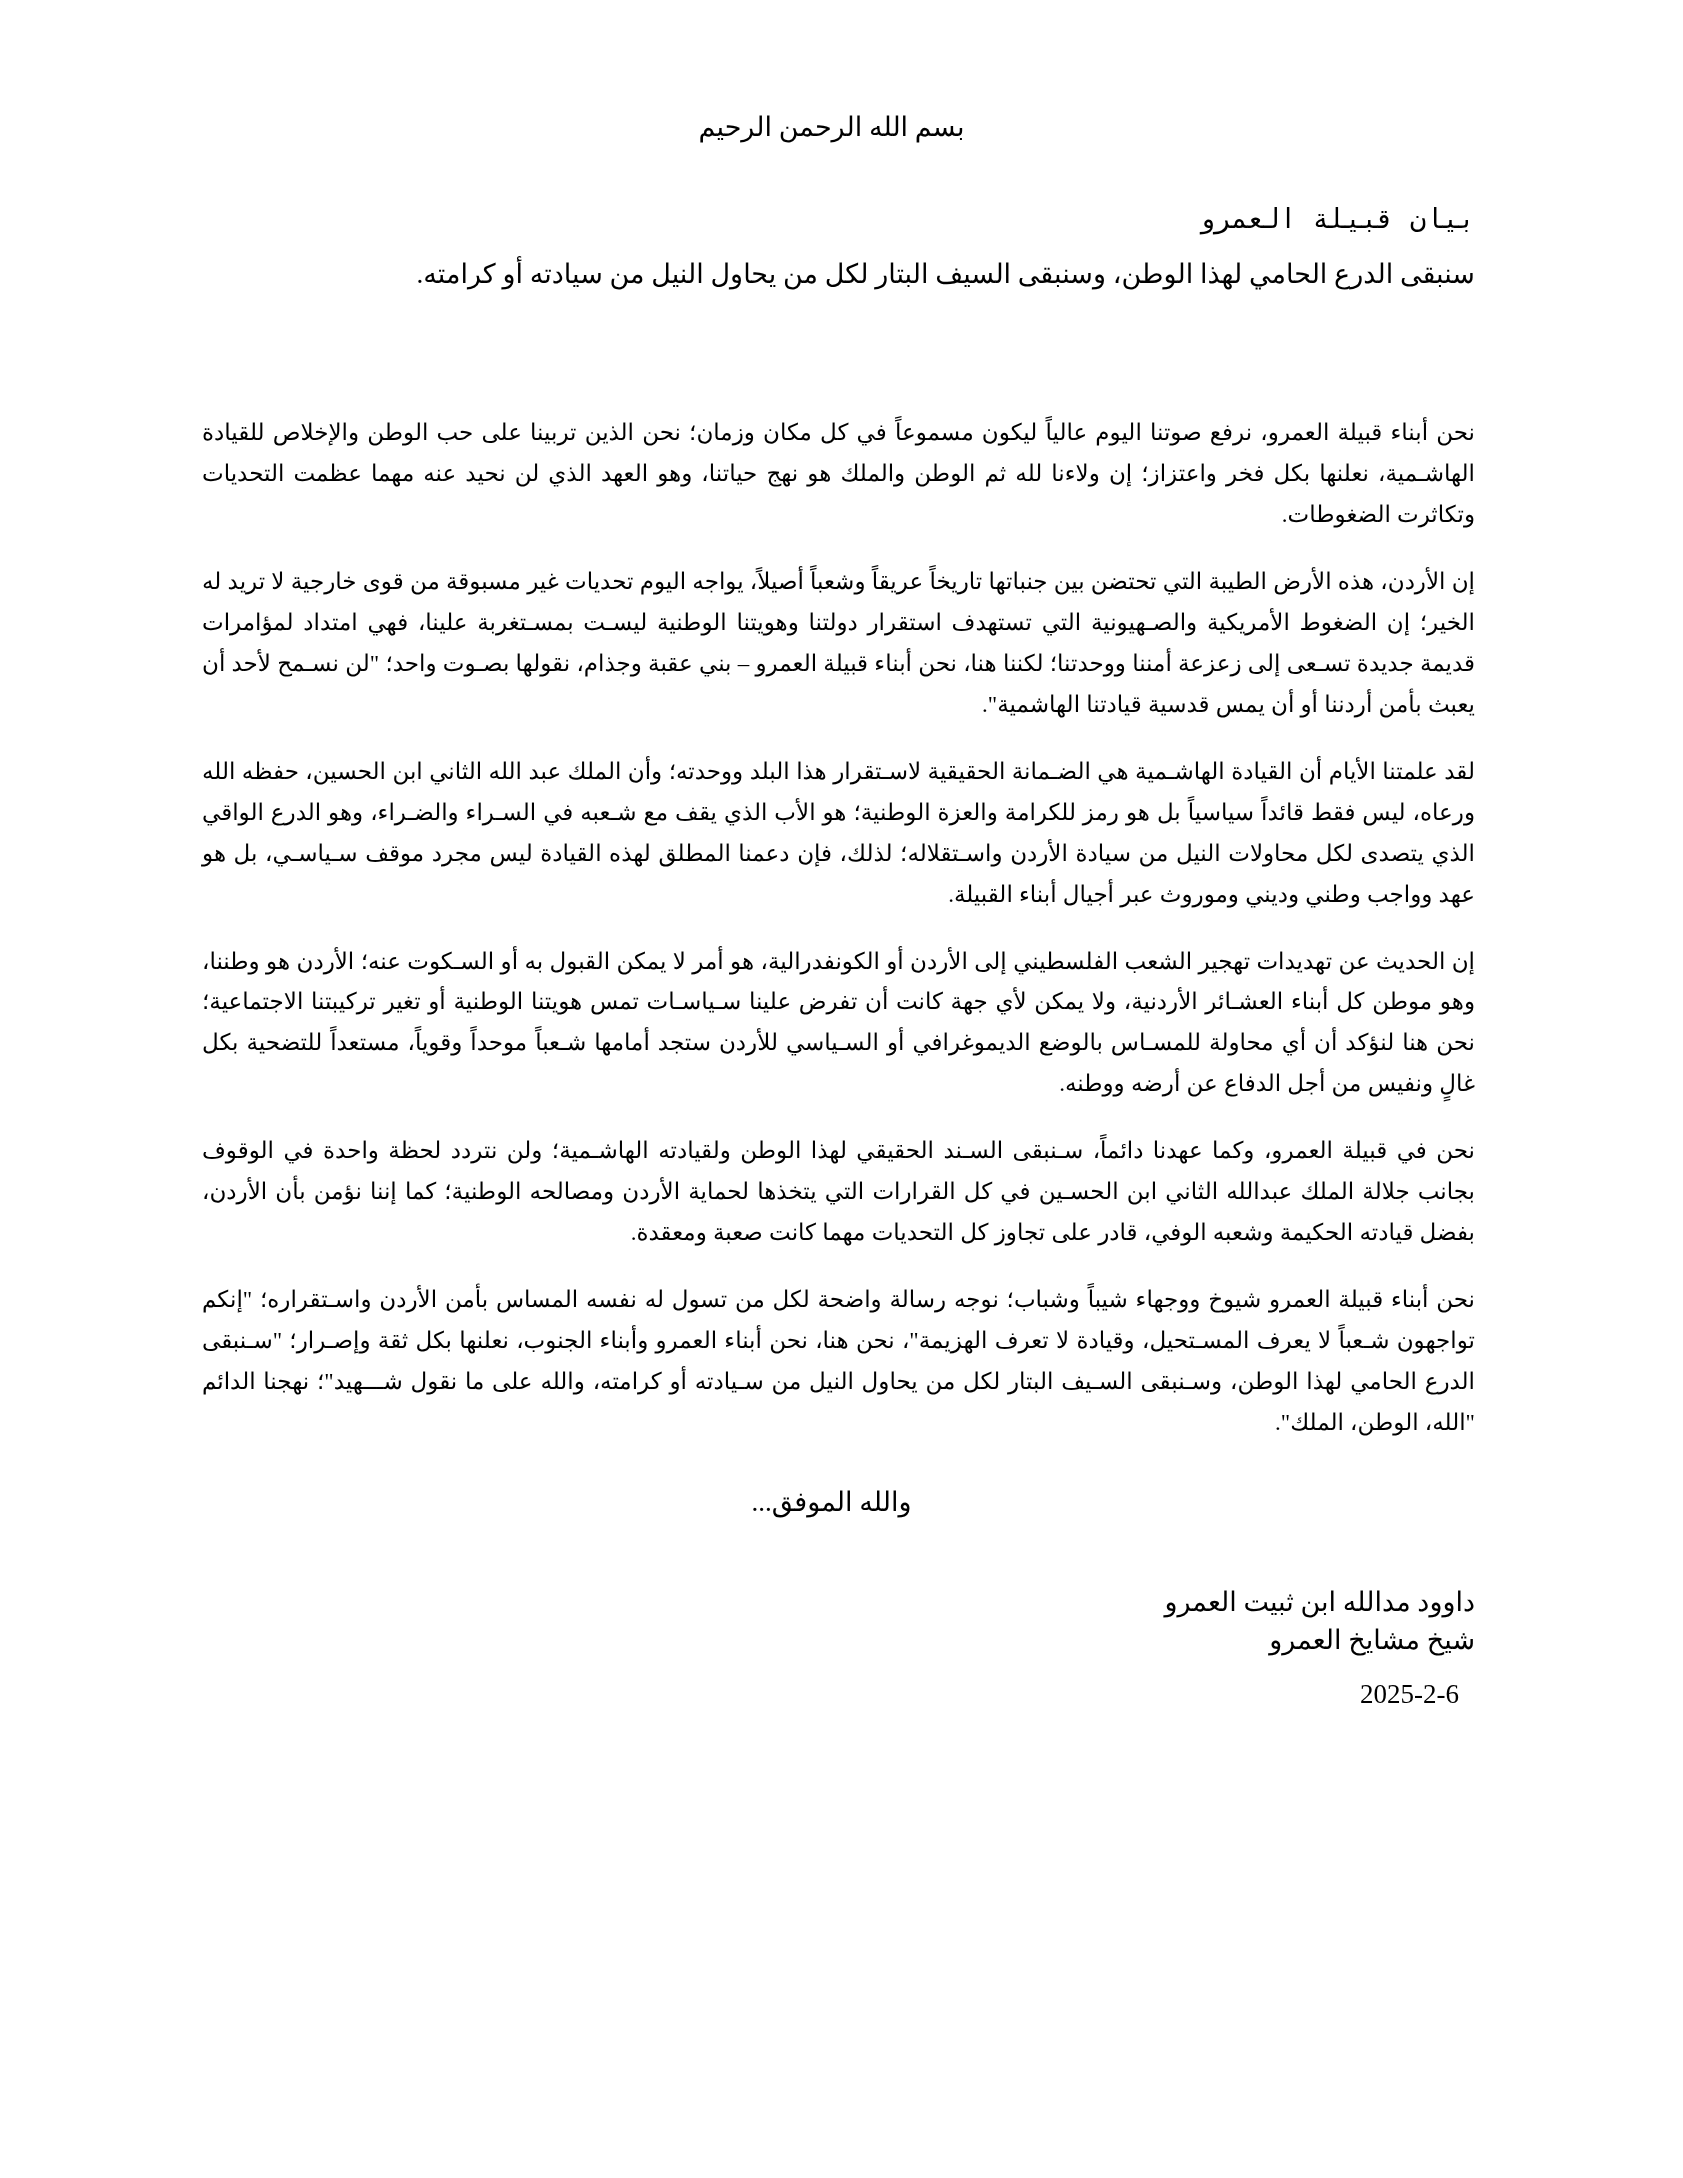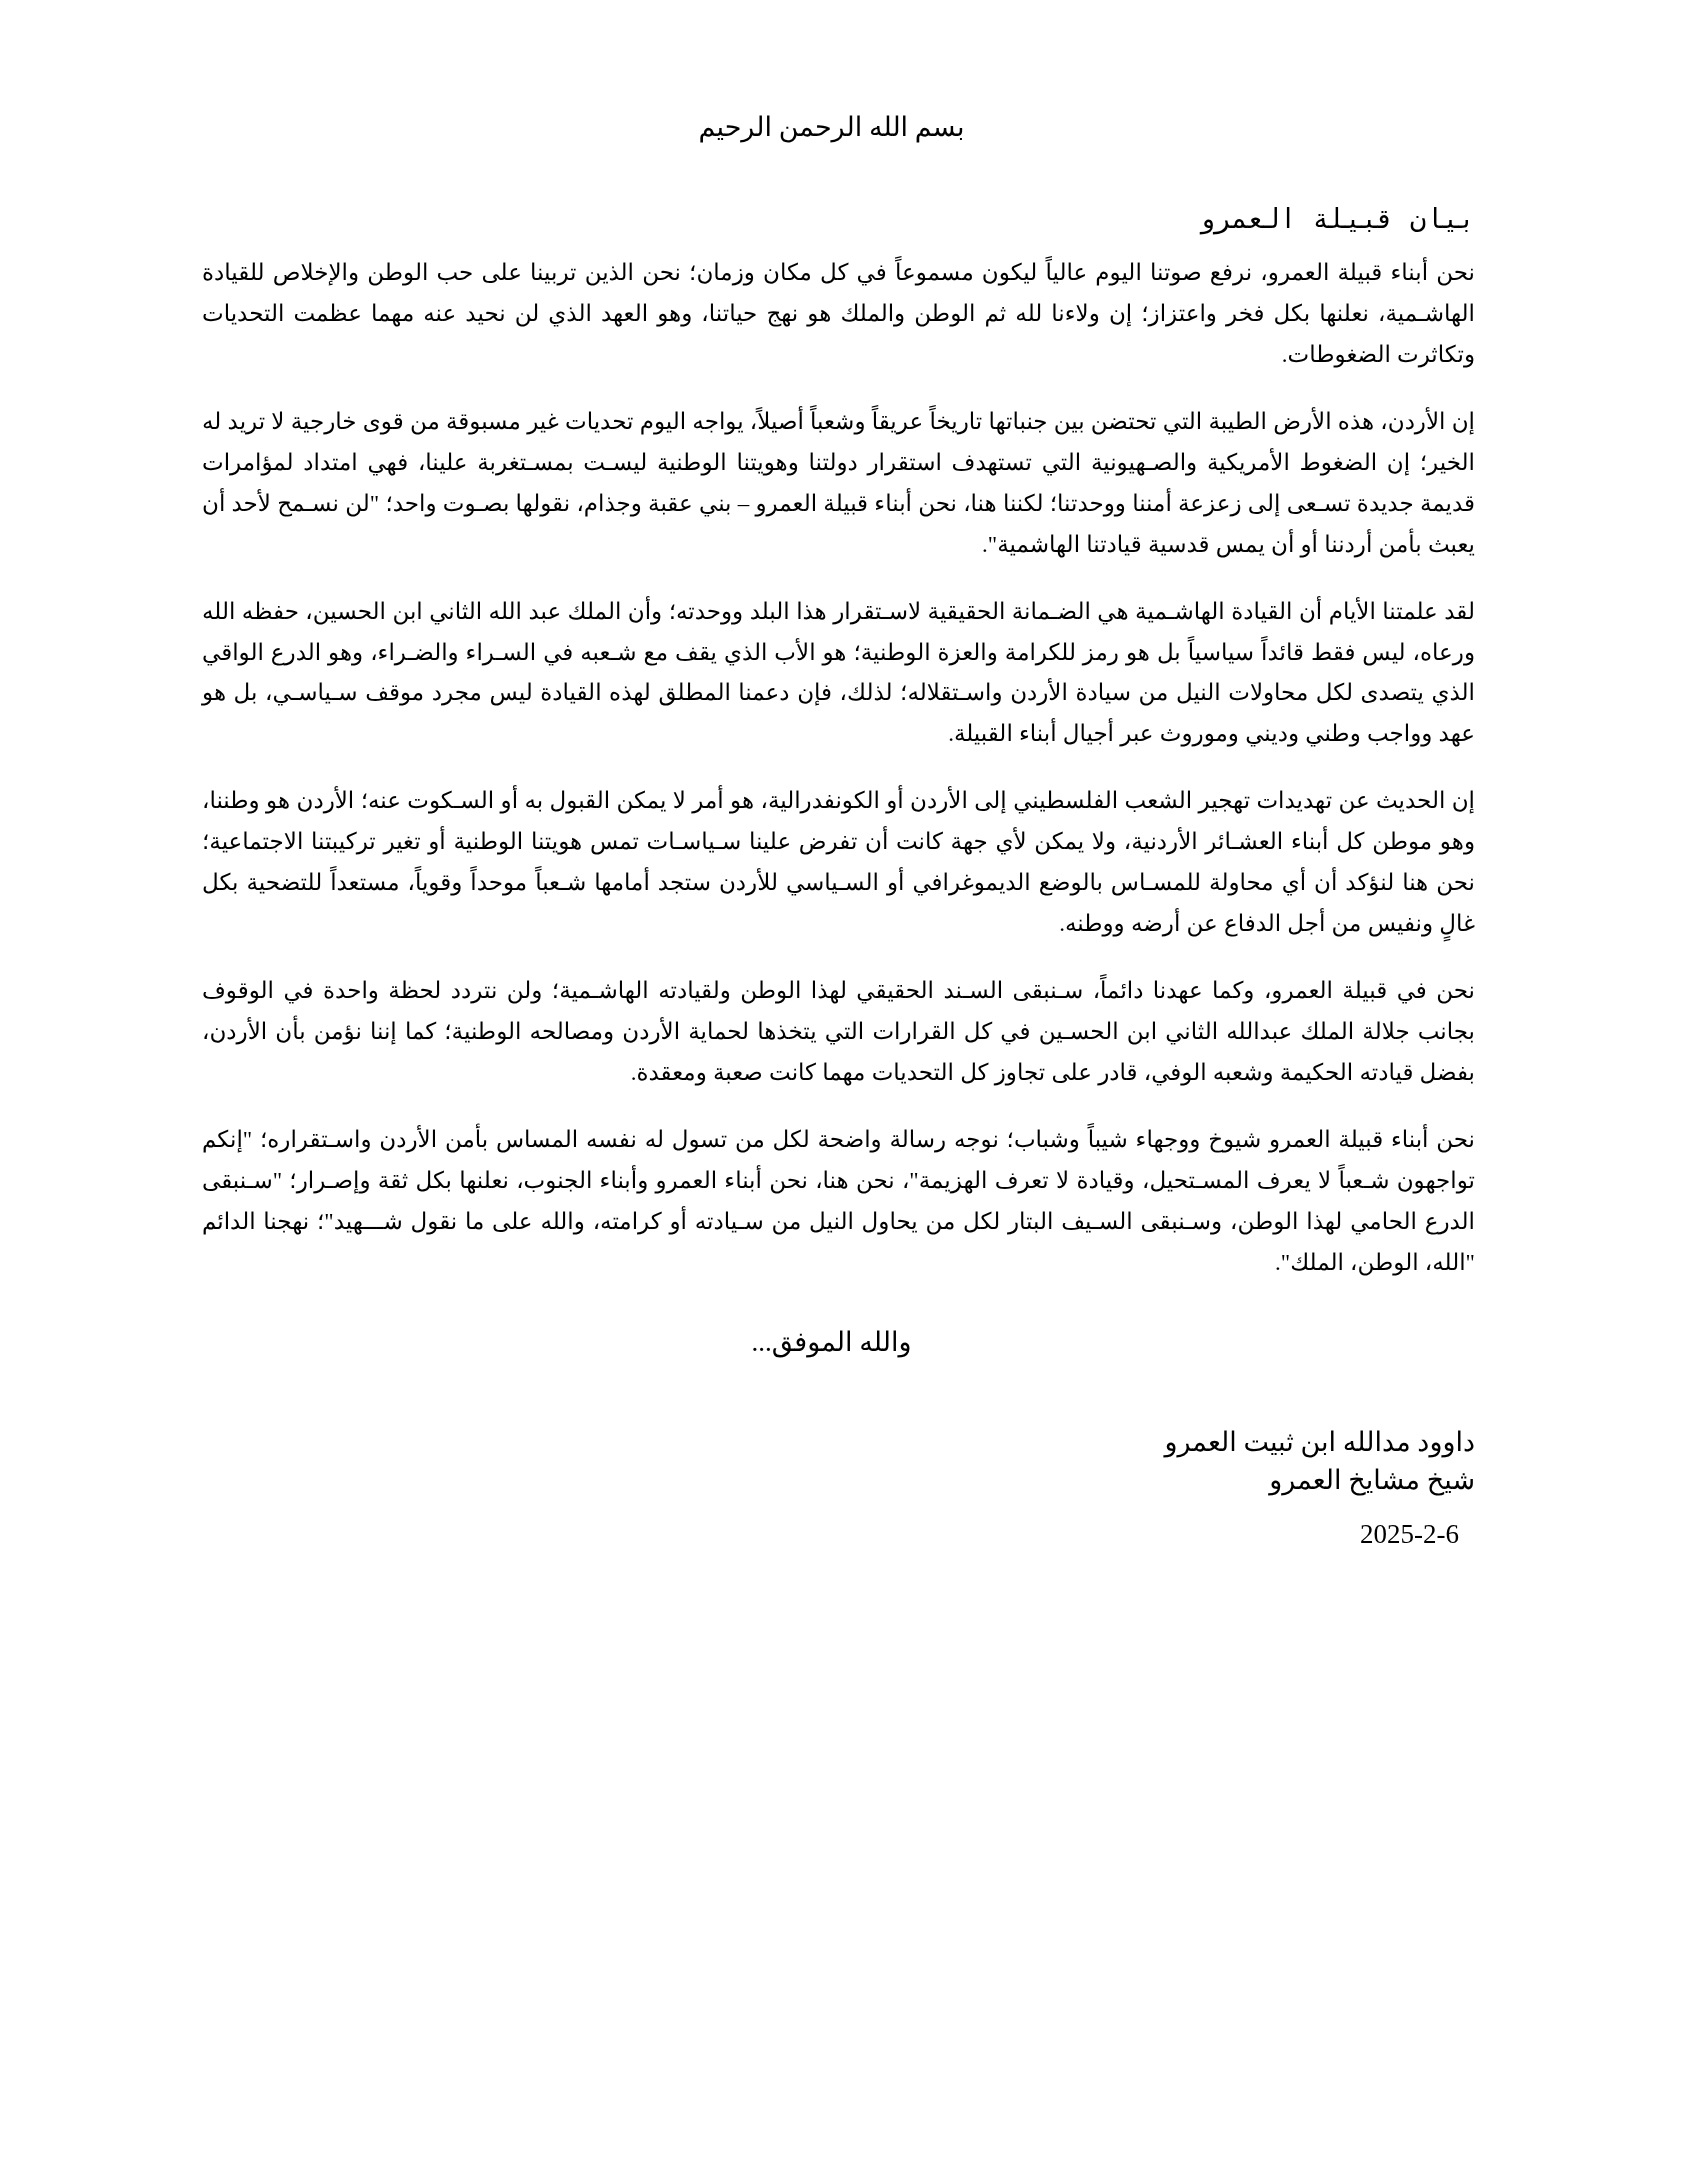--- a/index.html
+++ b/index.html
@@ -89,20 +89,21 @@
 </head>
 <body>
 
 <div class="page">
   <div class="doc-body">
 
     <div class="basmala">بسم الله الرحمن الرحيم</div>
 
     <div class="heading-line">بيان قبيلة العمرو</div>
 
+    <div class="subheading-line">سنبقى الدرع الحامي لهذا الوطن، وسنبقى السيف البتار لكل من يحاول النيل من سيادته أو كرامته.</div>
 
     <p class="para">نحن أبناء قبيلة العمرو، نرفع صوتنا اليوم عالياً ليكون مسموعاً في كل مكان وزمان؛ نحن الذين تربينا على حب الوطن والإخلاص للقيادة الهاشـمية، نعلنها بكل فخر واعتزاز؛ إن ولاءنا لله ثم الوطن والملك هو نهج حياتنا، وهو العهد الذي لن نحيد عنه مهما عظمت التحديات وتكاثرت الضغوطات.</p>
 
     <p class="para">إن الأردن، هذه الأرض الطيبة التي تحتضن بين جنباتها تاريخاً عريقاً وشعباً أصيلاً، يواجه اليوم تحديات غير مسبوقة من قوى خارجية لا تريد له الخير؛ إن الضغوط الأمريكية والصـهيونية التي تستهدف استقرار دولتنا وهويتنا الوطنية ليسـت بمسـتغربة علينا، فهي امتداد لمؤامرات قديمة جديدة تسـعى إلى زعزعة أمننا ووحدتنا؛ لكننا هنا، نحن أبناء قبيلة العمرو – بني عقبة وجذام، نقولها بصـوت واحد؛ "لن نسـمح لأحد أن يعبث بأمن أردننا أو أن يمس قدسية قيادتنا الهاشمية".</p>
 
     <p class="para">لقد علمتنا الأيام أن القيادة الهاشـمية هي الضـمانة الحقيقية لاسـتقرار هذا البلد ووحدته؛ وأن الملك عبد الله الثاني ابن الحسين، حفظه الله ورعاه، ليس فقط قائداً سياسياً بل هو رمز للكرامة والعزة الوطنية؛ هو الأب الذي يقف مع شـعبه في السـراء والضـراء، وهو الدرع الواقي الذي يتصدى لكل محاولات النيل من سيادة الأردن واسـتقلاله؛ لذلك، فإن دعمنا المطلق لهذه القيادة ليس مجرد موقف سـياسـي، بل هو عهد وواجب وطني وديني وموروث عبر أجيال أبناء القبيلة.</p>
 
     <p class="para">إن الحديث عن تهديدات تهجير الشعب الفلسطيني إلى الأردن أو الكونفدرالية، هو أمر لا يمكن القبول به أو السـكوت عنه؛ الأردن هو وطننا، وهو موطن كل أبناء العشـائر الأردنية، ولا يمكن لأي جهة كانت أن تفرض علينا سـياسـات تمس هويتنا الوطنية أو تغير تركيبتنا الاجتماعية؛ نحن هنا لنؤكد أن أي محاولة للمسـاس بالوضع الديموغرافي أو السـياسي للأردن ستجد أمامها شـعباً موحداً وقوياً، مستعداً للتضحية بكل غالٍ ونفيس من أجل الدفاع عن أرضه ووطنه.</p>
 
     <p class="para">نحن في قبيلة العمرو، وكما عهدنا دائماً، سـنبقى السـند الحقيقي لهذا الوطن ولقيادته الهاشـمية؛ ولن نتردد لحظة واحدة في الوقوف بجانب جلالة الملك عبدالله الثاني ابن الحسـين في كل القرارات التي يتخذها لحماية الأردن ومصالحه الوطنية؛ كما إننا نؤمن بأن الأردن، بفضل قيادته الحكيمة وشعبه الوفي، قادر على تجاوز كل التحديات مهما كانت صعبة ومعقدة.</p>

